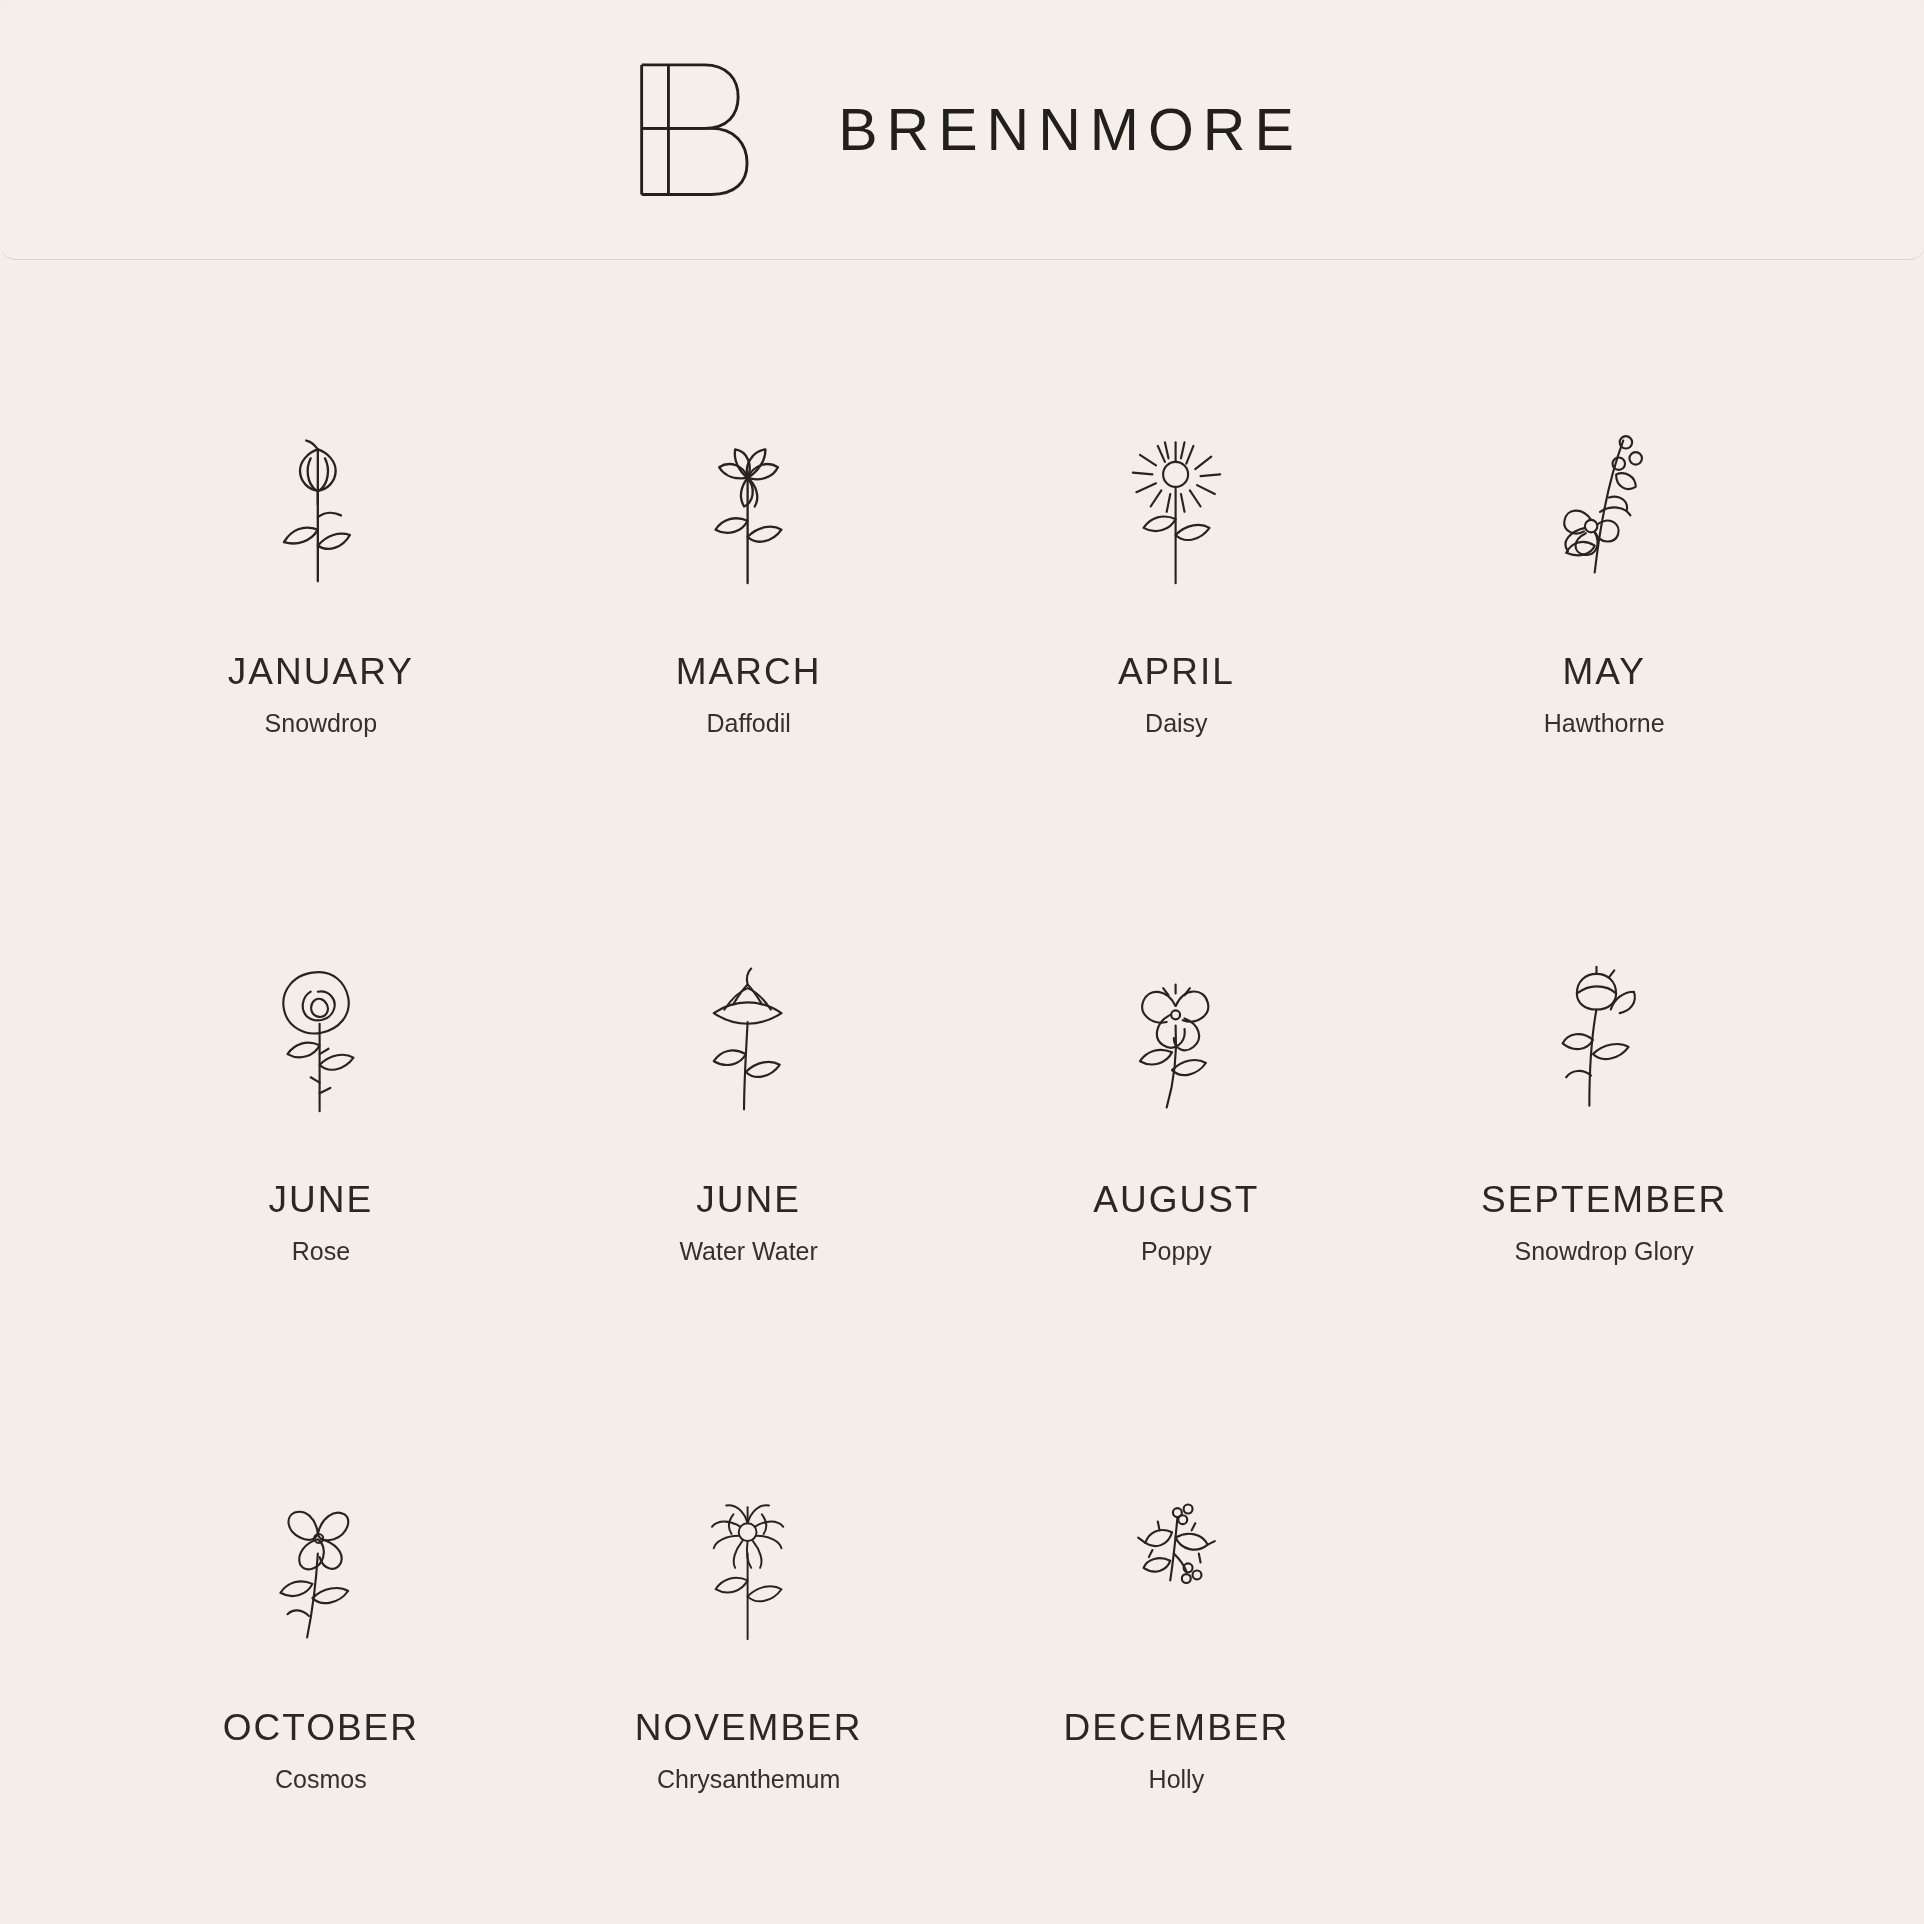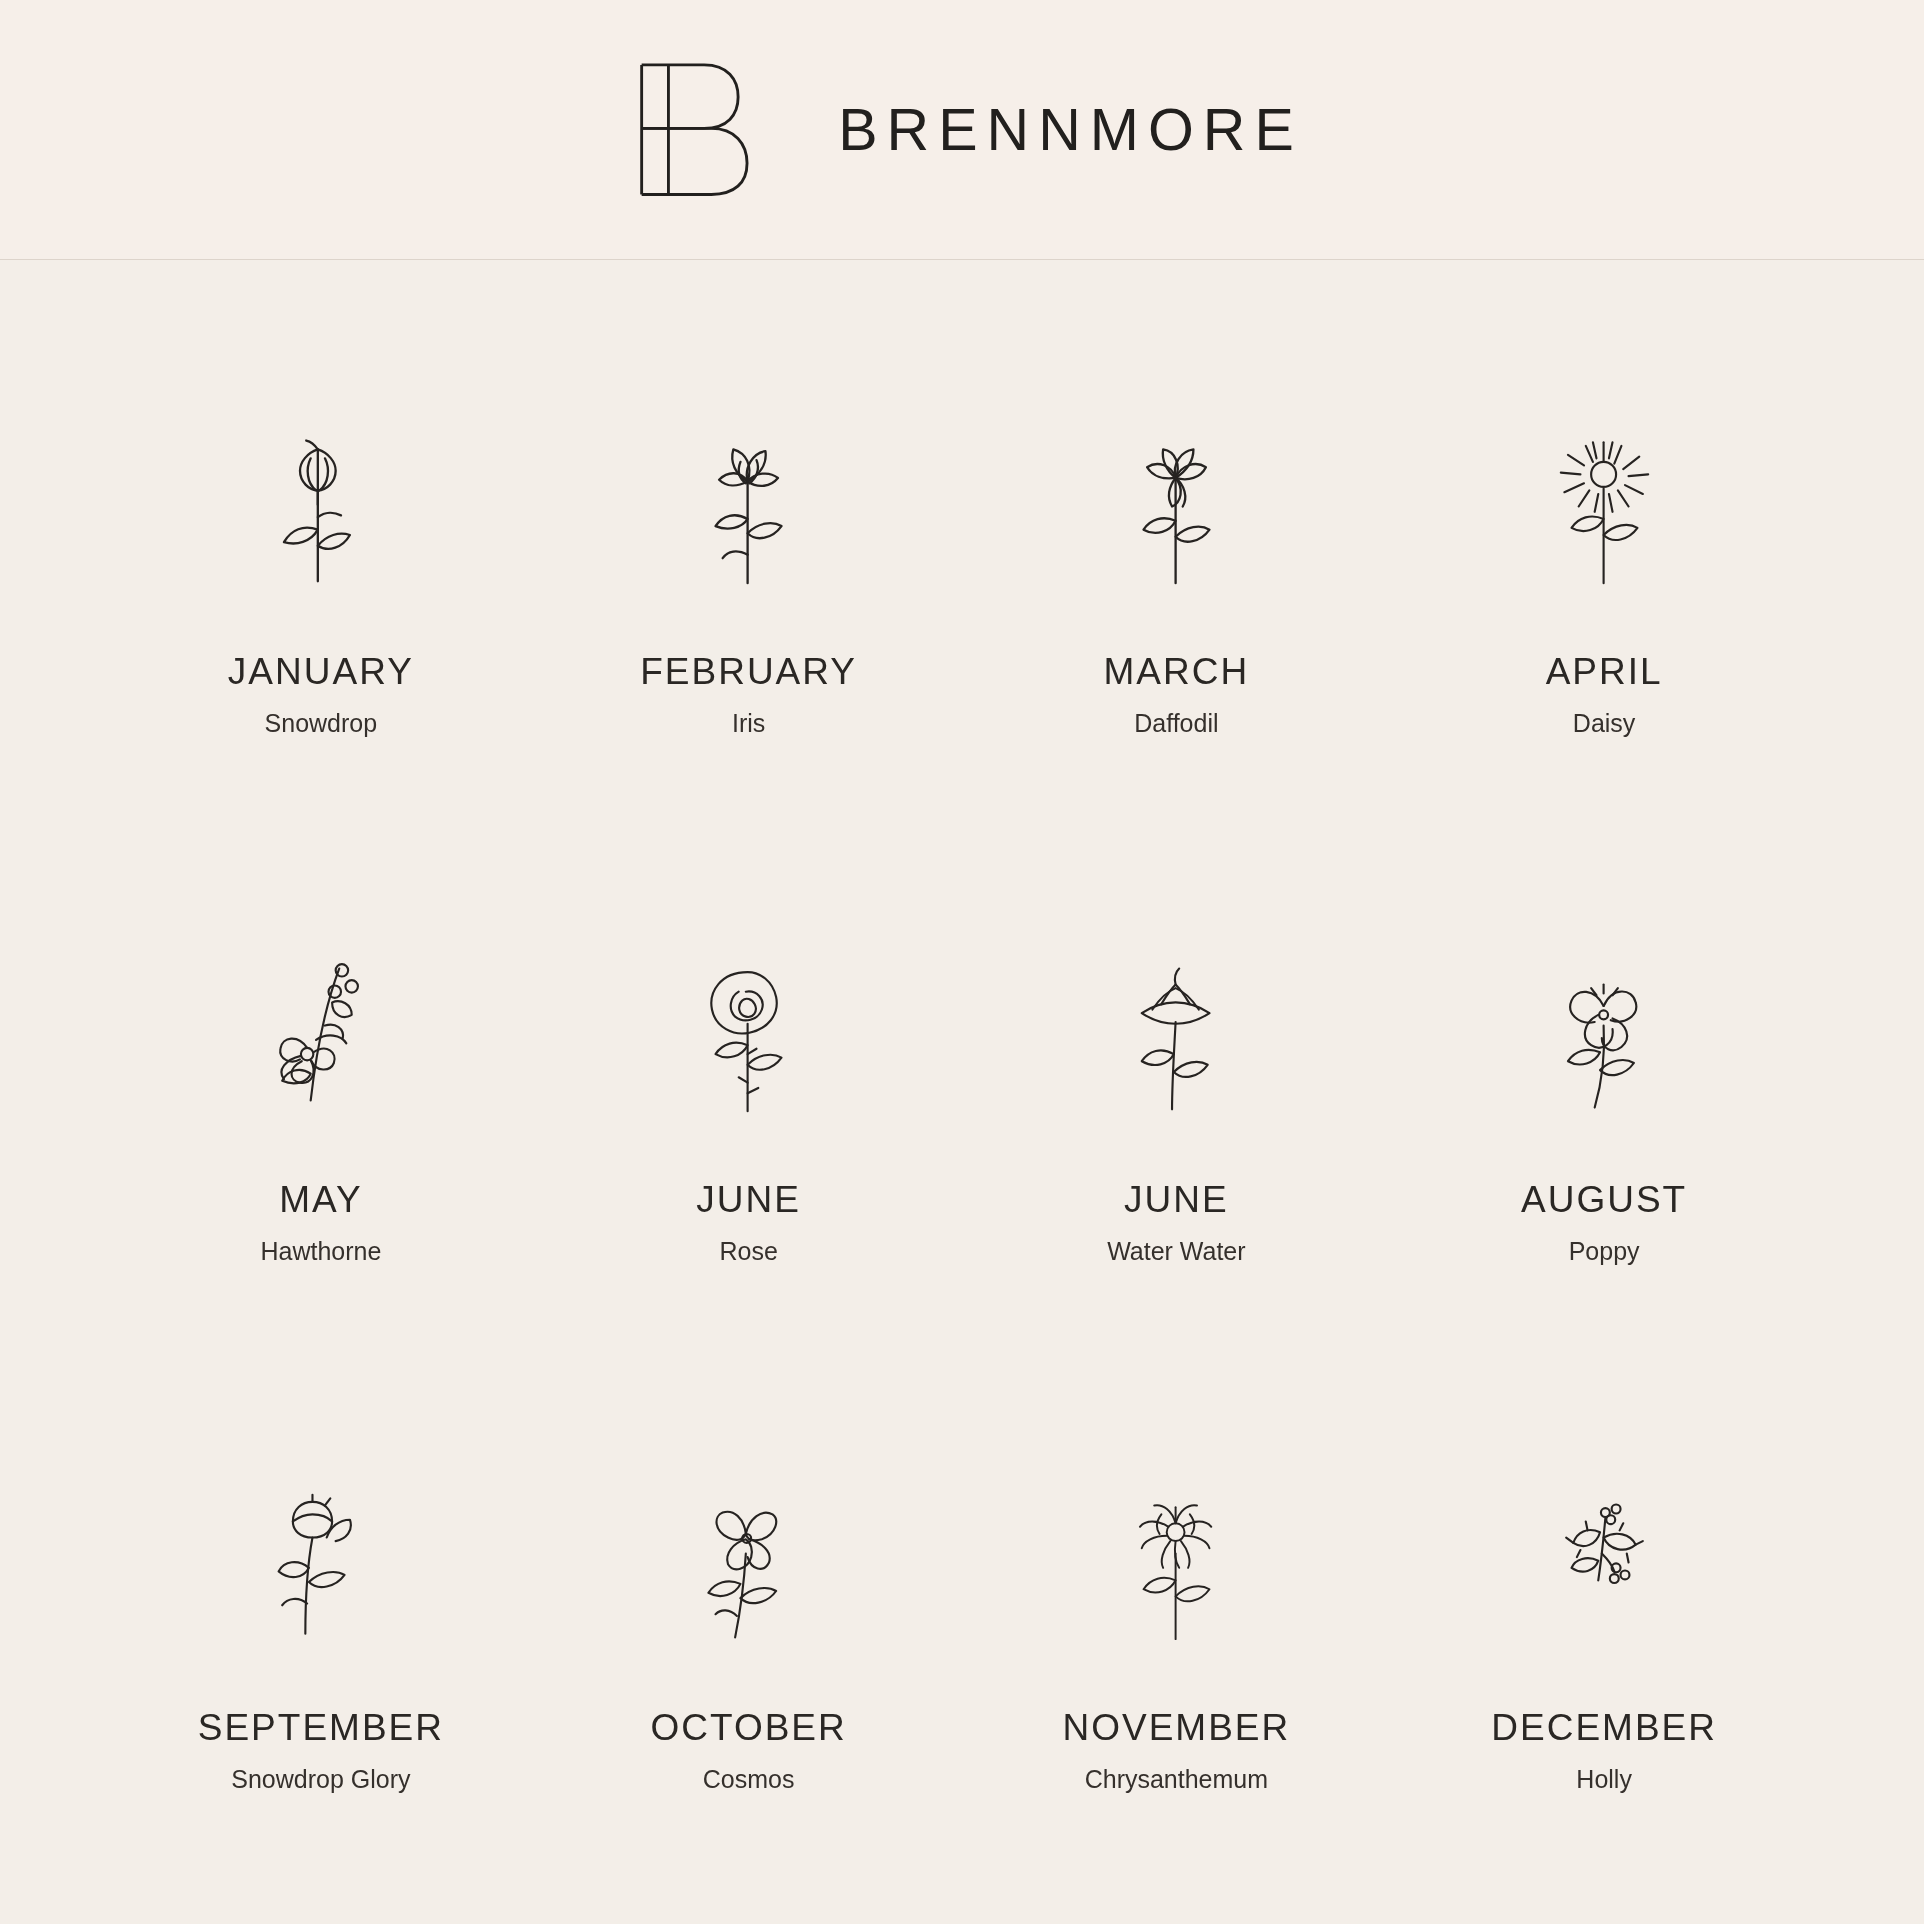--- a/index.html
+++ b/index.html
@@ -17,20 +17,21 @@
 
   
   .header {
     height: 260px;
     background: #f6efe9;
     border-bottom: 0.9px solid #ddd4cb;
     display: flex;
     align-items: center;
     justify-content: center;
     box-sizing: border-box;
+    border-radius: 16px;
   }
   .brand {
     display: flex;
     align-items: center;
     gap: 82px;
   }
   .brand-mark {
     width: 134px;
     height: 147px;
     flex: none;
@@ -118,38 +119,20 @@
         <path d="M112 88 L112 104"></path>
         <path d="M112 132 C96 126 82 132 74 146 C88 150 104 146 112 132Z"></path>
         <path d="M112 150 C122 138 136 134 148 138 C140 152 124 158 112 150Z"></path>
         <path d="M112 118 C120 112 130 112 138 116"></path>
       </svg>
     </div>
     <div class="month">JANUARY</div>
     <div class="flower">Snowdrop</div>
   </div>
 
-  <div class="cell">
-    <div class="art">
-      <svg viewBox="0 0 230 230" fill="none" stroke="#262321" stroke-width="2.6" stroke-linecap="round" stroke-linejoin="round">
-        <path d="M114 78 L114 192"></path>
-        <path d="M114 78 C100 70 94 56 98 42 C112 46 120 60 114 78Z"></path>
-        <path d="M114 78 C128 70 136 58 134 44 C120 46 110 62 114 78Z"></path>
-        <path d="M114 78 C102 84 90 84 82 76 C92 66 106 66 114 78Z"></path>
-        <path d="M114 78 C126 86 140 84 148 74 C138 66 122 68 114 78Z"></path>
-        <path d="M106 56 C102 66 104 74 112 80"></path>
-        <path d="M124 54 C128 64 124 74 116 80"></path>
-        <path d="M114 120 C100 112 86 116 78 128 C92 134 108 130 114 120Z"></path>
-        <path d="M114 136 C126 124 142 122 152 128 C142 142 124 146 114 136Z"></path>
-        <path d="M114 160 C102 154 92 156 86 164"></path>
-      </svg>
-    </div>
-    <div class="month">FEBRUARY</div>
-    <div class="flower">Iris</div>
-  </div>
 
   <div class="cell">
     <div class="art">
       <svg viewBox="0 0 230 230" fill="none" stroke="#262321" stroke-width="2.6" stroke-linecap="round" stroke-linejoin="round">
         <path d="M114 74 L114 192"></path>
         <path d="M114 74 C104 66 98 54 100 42 C114 44 120 60 114 74Z"></path>
         <path d="M114 74 C126 66 134 56 134 42 C120 44 110 58 114 74Z"></path>
         <path d="M114 74 C100 76 88 72 82 62 C94 54 110 60 114 74Z"></path>
         <path d="M114 74 C128 78 142 74 148 62 C136 54 120 60 114 74Z"></path>
         <path d="M114 74 C106 84 104 96 110 106 C120 102 124 86 114 74Z"></path>

